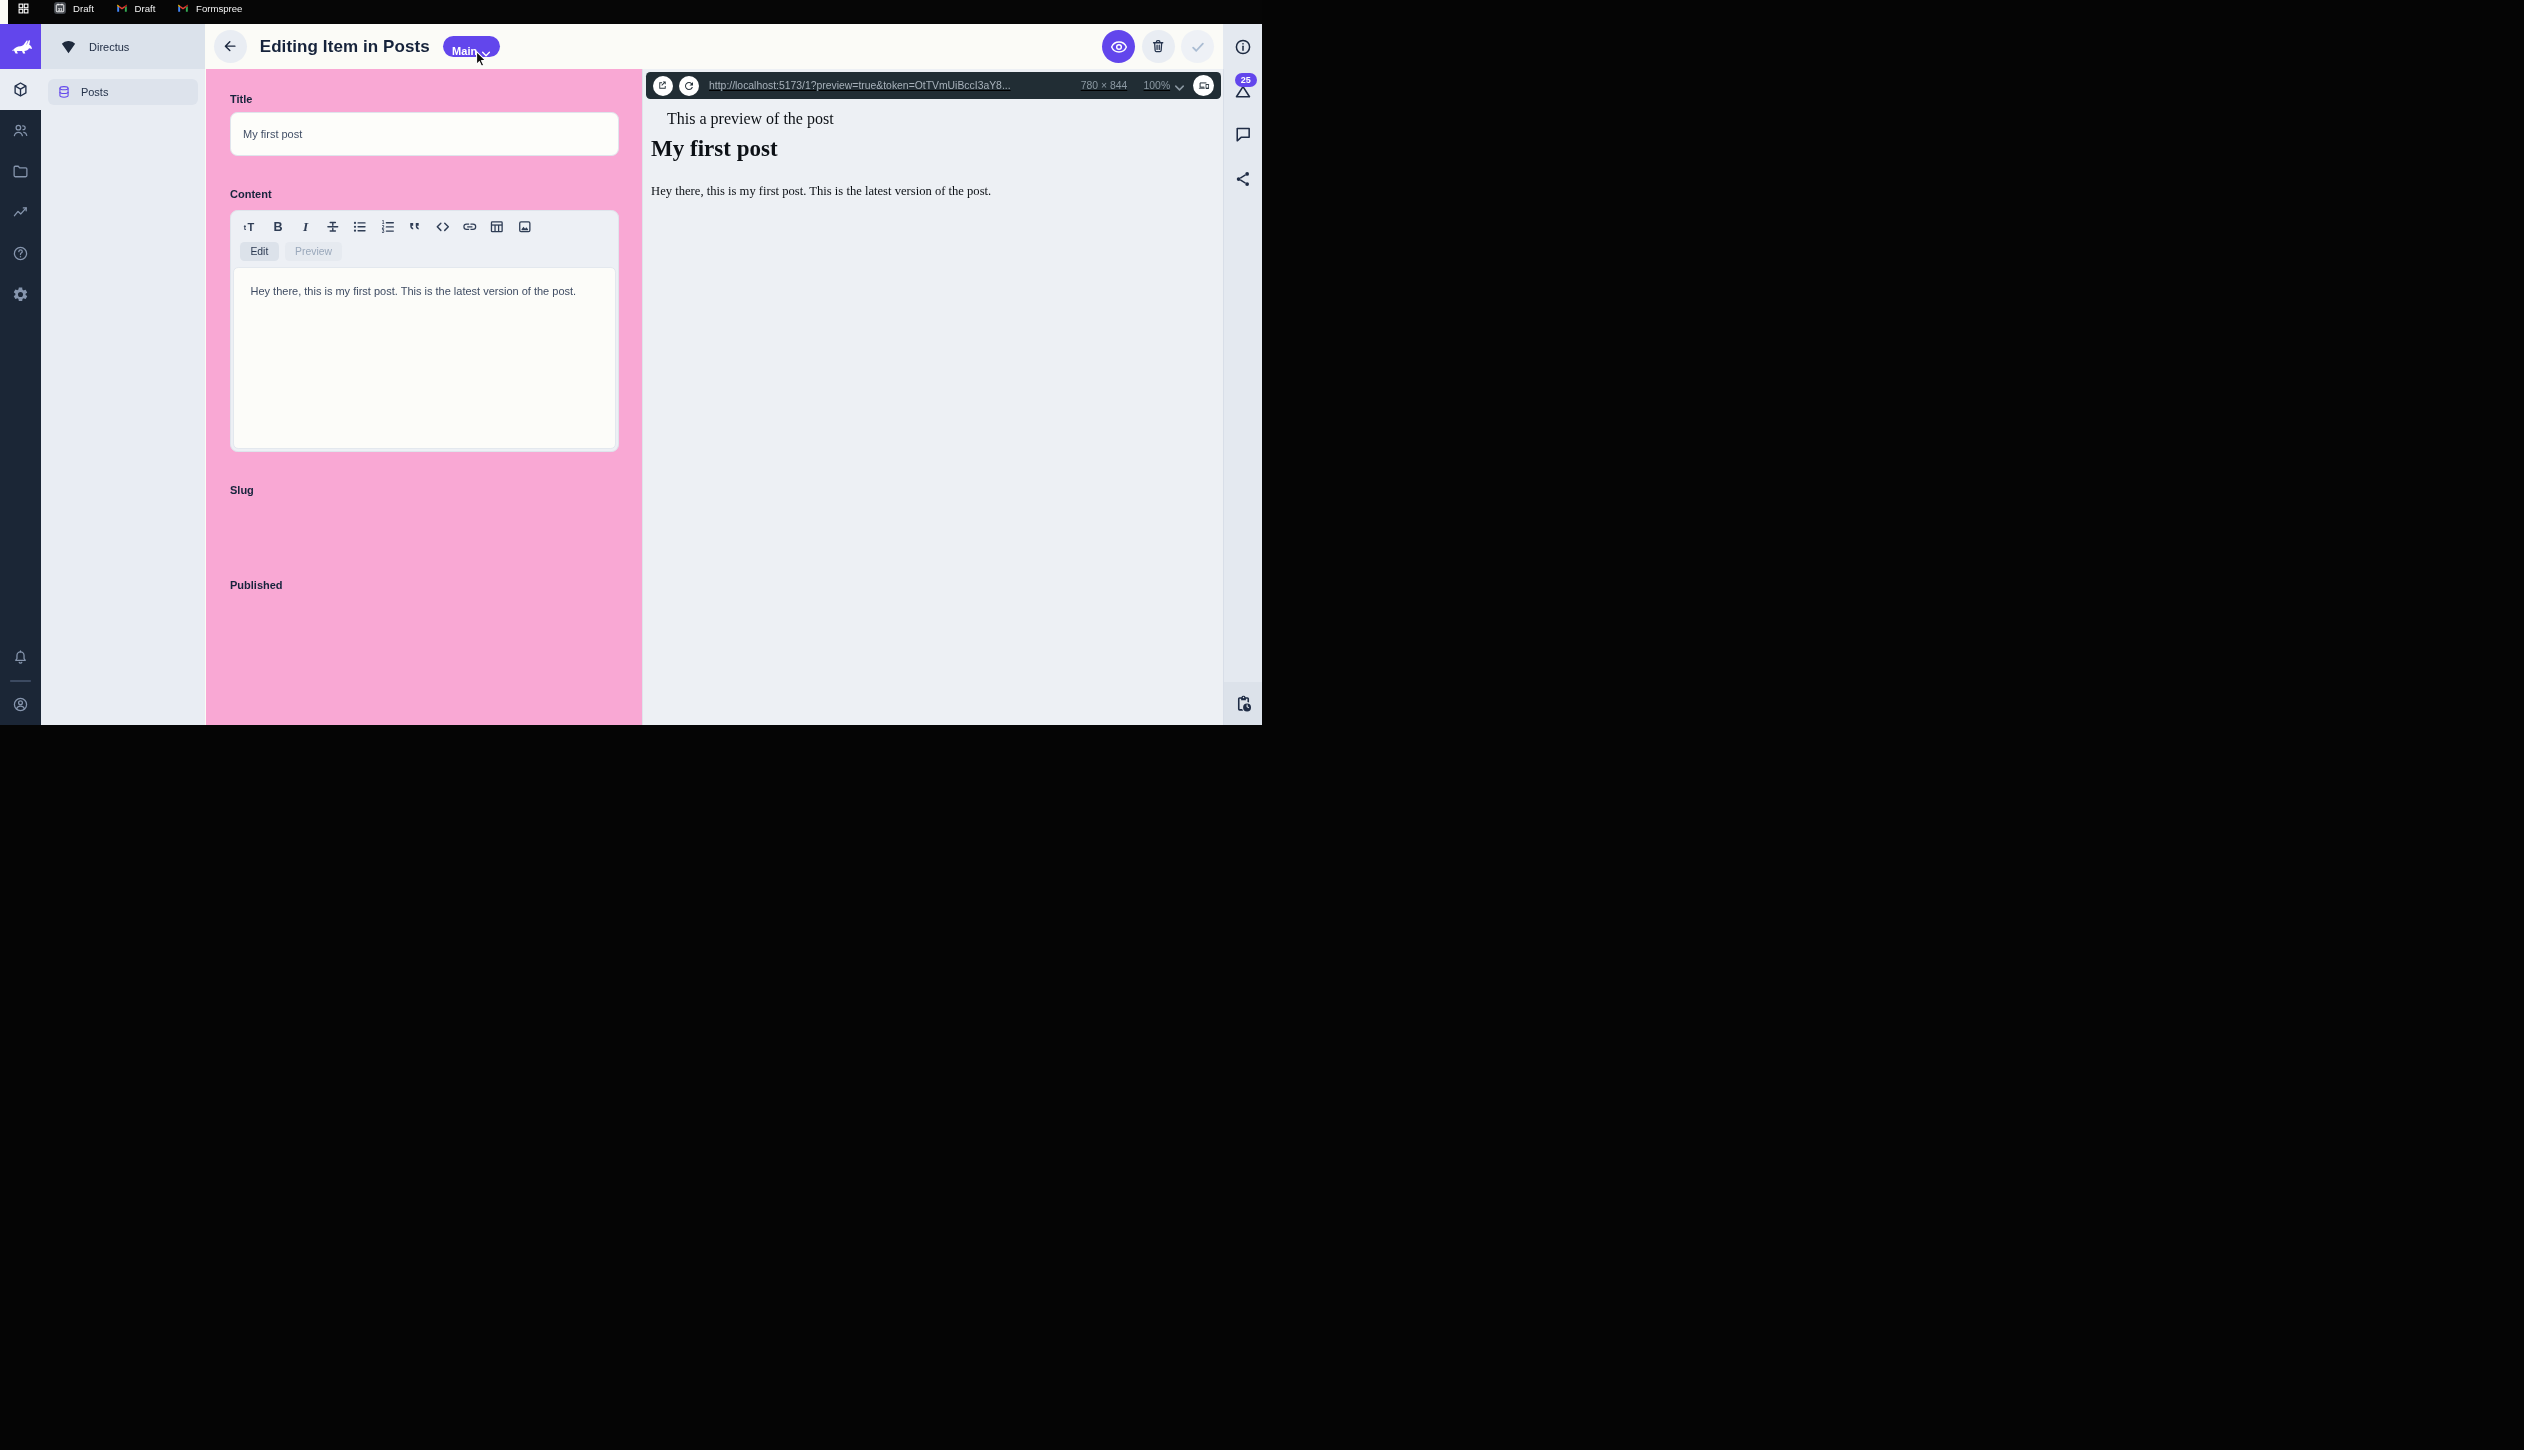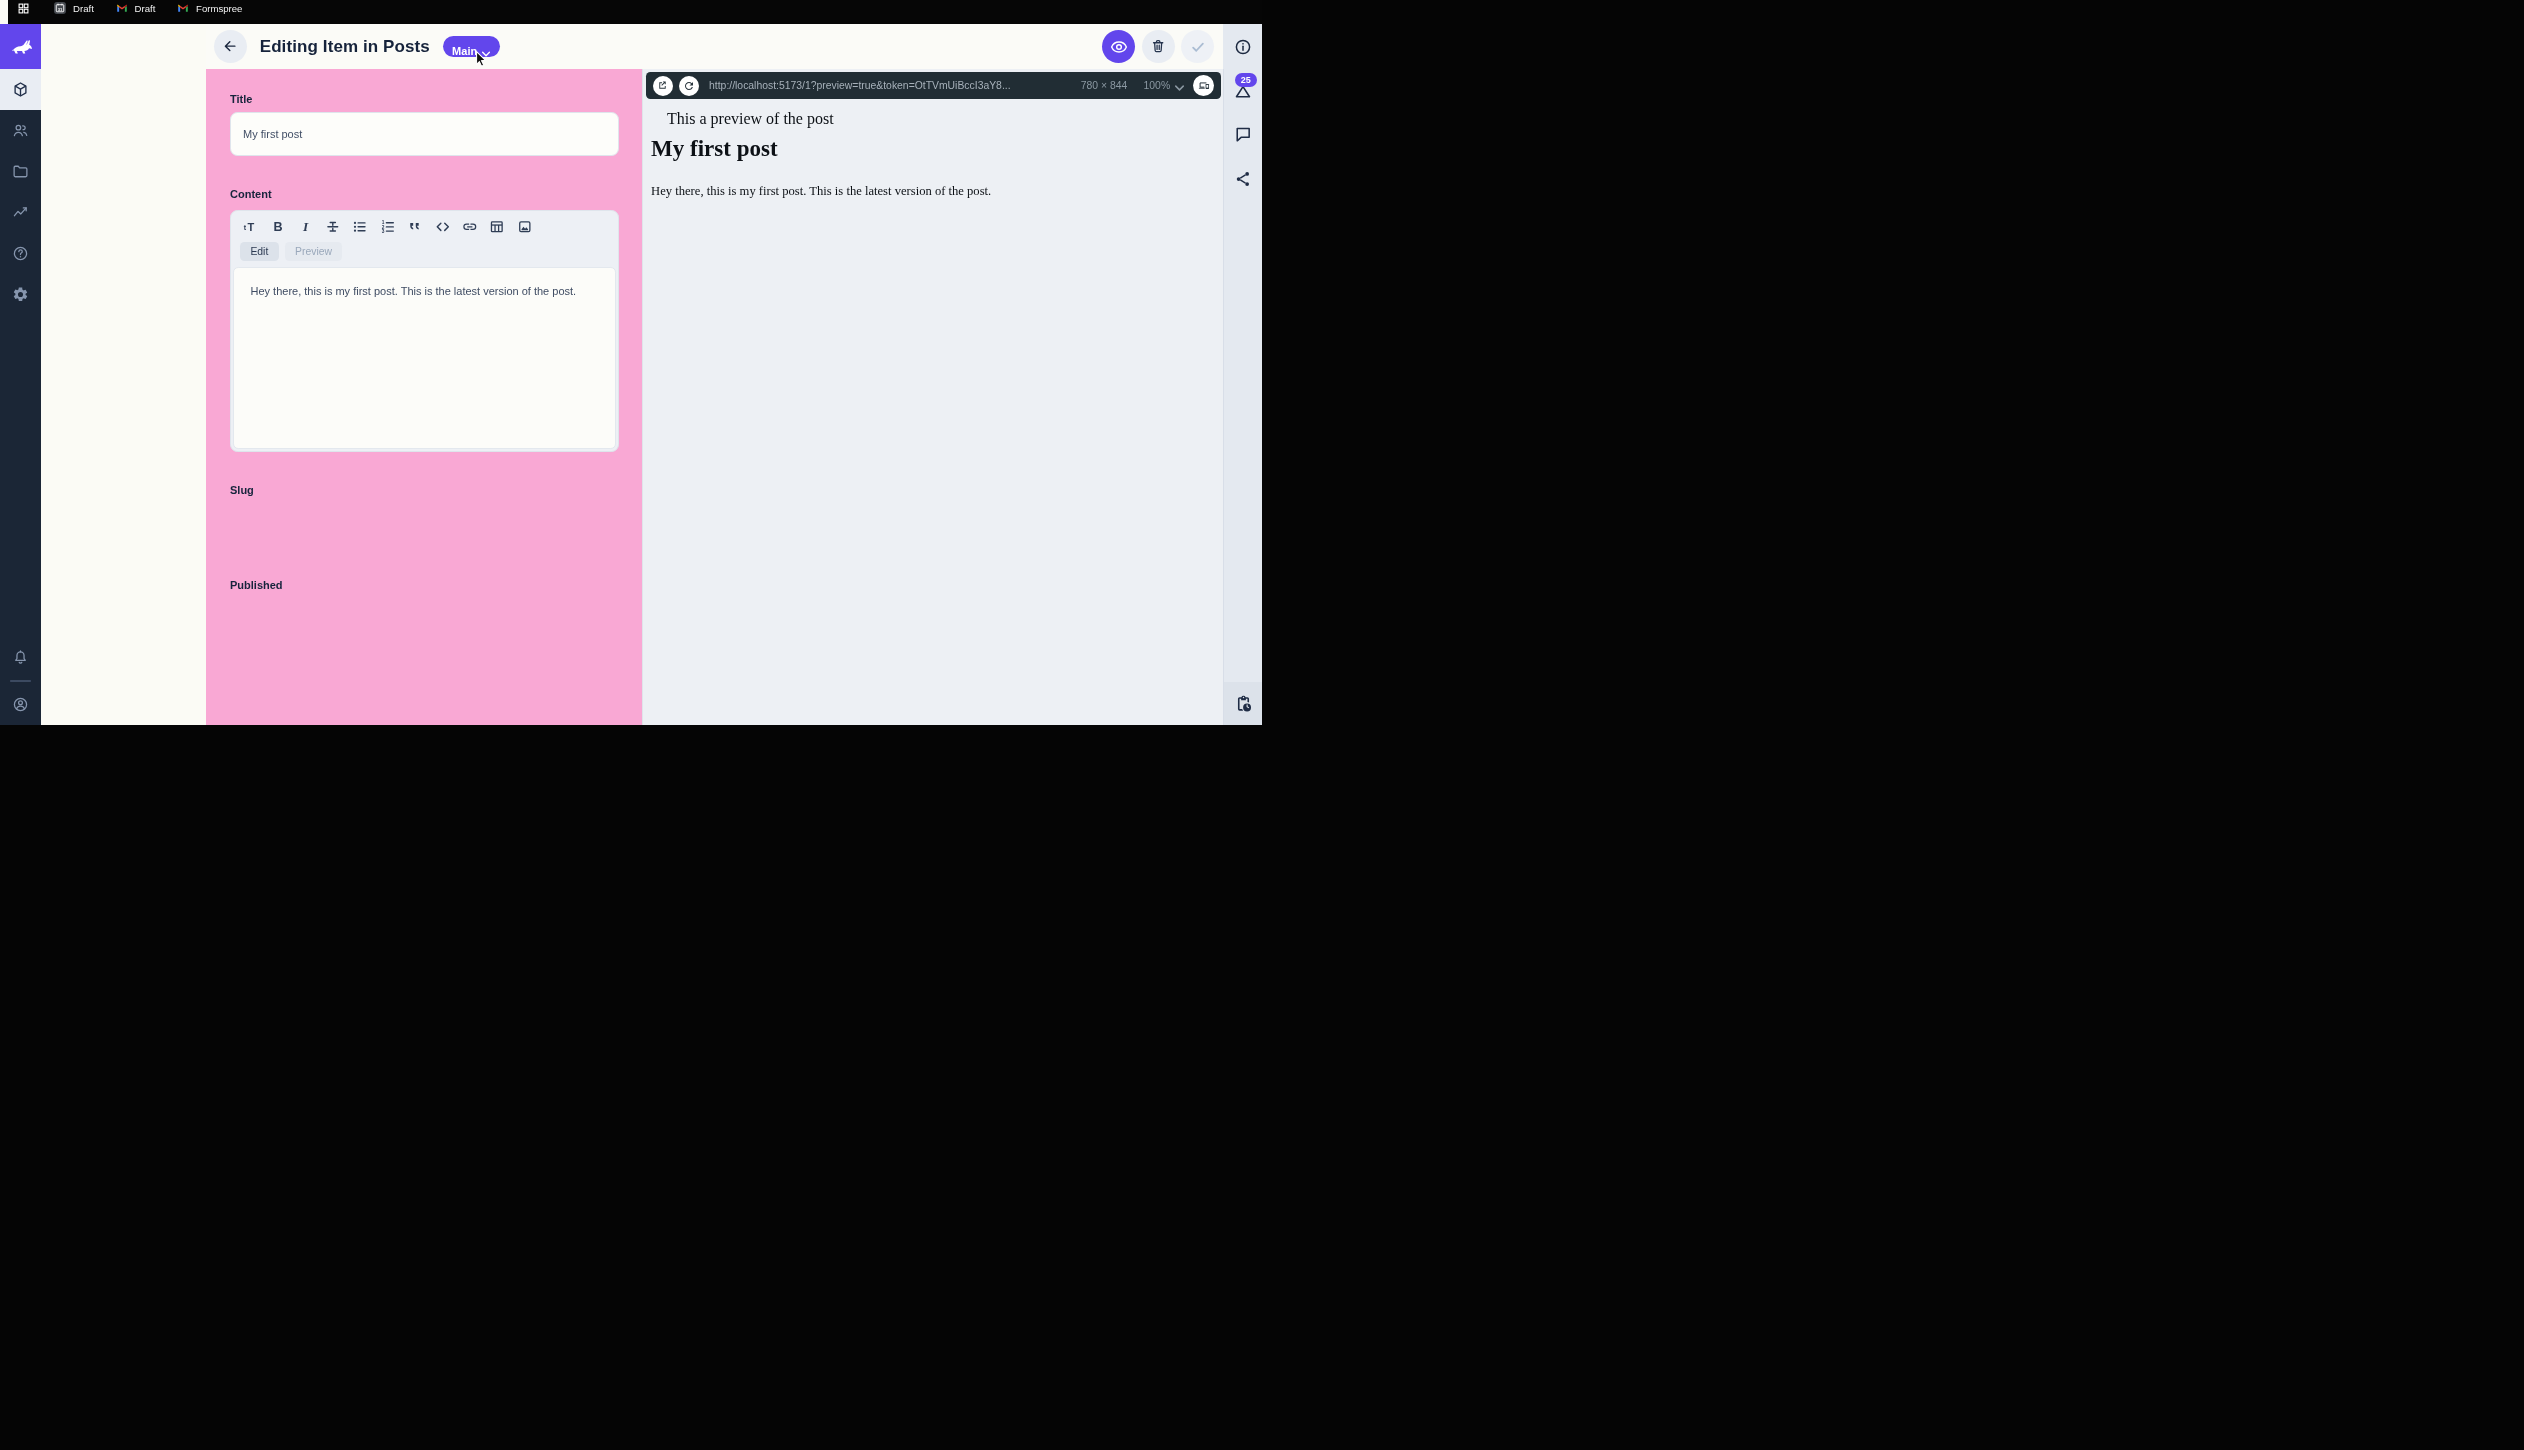--- a/index.html
+++ b/index.html
@@ -67,21 +67,21 @@
               border:0.7px solid #e3e8ee; border-radius:5.2px; padding:15.6px 16.3px; font-size:11px; color:#3f4c63; line-height:15.6px; }
   .econtent div { max-width:356px; }
   .check-row { display:flex; align-items:center; gap:10.4px; height:100%; padding-left:12px; }
   .checkbox { width:16.3px; height:16.3px; border:1.5px solid #6246ec; border-radius:3.7px; display:flex;
               align-items:center; justify-content:center; cursor:pointer; }
   .check-label { color:#6246ec; font-size:11px; }
 
   
   .preview { position:absolute; left:642px; top:69px; width:582px; bottom:0; background:#edf0f4; border-left:0.7px solid #e0e4ea; }
   .urlbar { position:absolute; left:3px; right:3px; top:3px; height:27.4px; background:#212d34; border-radius:4.4px;
-            display:flex; align-items:center; padding:0 6.7px; }
+            display:flex; align-items:center; padding:0 6.7px;text-decoration:underline; }
   .circle-btn { width:20px; height:20px; border-radius:50%; background:#fff; display:flex; align-items:center;
                 justify-content:center; flex:0 0 auto; margin-right:6.7px; cursor:pointer; }
   .url-text { color:#a7b1ba; font-size:10.4px; flex:1; white-space:nowrap; overflow:hidden; margin-left:3px; }
   .dims { color:#8b98a2; font-size:10.4px; margin:0 16.3px 0 9px; white-space:nowrap; }
   .zoom-ctl { color:#8b98a2; font-size:10.4px; display:flex; align-items:flex-end; gap:5.2px; margin-right:9px; cursor:pointer; }
   .serif { font-family:"Liberation Serif", serif; color:#0d1116; }
   .p-intro { position:absolute; left:24px; top:41px; font-size:16px; }
   .p-h1 { position:absolute; left:8.1px; top:67px; font-size:23px; font-weight:bold; }
   .p-body { position:absolute; left:8.1px; top:115px; font-size:12.6px; }
 
@@ -196,20 +196,36 @@
       <div class="mod">
         <svg viewBox="0 0 24 24" fill="none" stroke="#8695ad" stroke-width="1.8">
           <circle cx="12" cy="12" r="8.6"></circle>
           <circle cx="12" cy="9.6" r="2.7"></circle>
           <path d="M6.4 18.2c1-2.6 3.1-4 5.6-4s4.6 1.4 5.6 4" stroke-linecap="round"></path>
         </svg>
       </div>
     </div>
   </div>
 
+  <div class="nav">
+    <div class="nav-header">
+      <svg width="19" height="19" viewBox="0 0 24 24">
+        <path fill="#1e2a3c" d="M12 20.5L3.6 8.6A10.6 10.6 0 0112 5a10.6 10.6 0 018.4 3.6L12 20.5z"></path>
+      </svg>
+      <span>Directus</span>
+    </div>
+    <div class="nav-item">
+      <svg width="14" height="14" viewBox="0 0 24 24" fill="none" stroke="#6246ec" stroke-width="1.9">
+        <ellipse cx="12" cy="5.4" rx="7" ry="2.7"></ellipse>
+        <path d="M5 5.4v6.4c0 1.5 3.1 2.7 7 2.7s7-1.2 7-2.7V5.4"></path>
+        <path d="M5 11.8v6.4c0 1.5 3.1 2.7 7 2.7s7-1.2 7-2.7v-6.4"></path>
+      </svg>
+      <span>Posts</span>
+    </div>
+  </div>
 
   <div class="header">
     <div class="back-btn">
       <svg width="16.3" height="16.3" viewBox="0 0 24 24" fill="none" stroke="#1c2940" stroke-width="2.1" stroke-linecap="round" stroke-linejoin="round">
         <path d="M19 12H5M11.5 5.5L5 12l6.5 6.5"></path>
       </svg>
     </div>
     <div class="page-title">Editing Item in Posts</div>
     <div class="version-chip">
       <span>Main</span>

